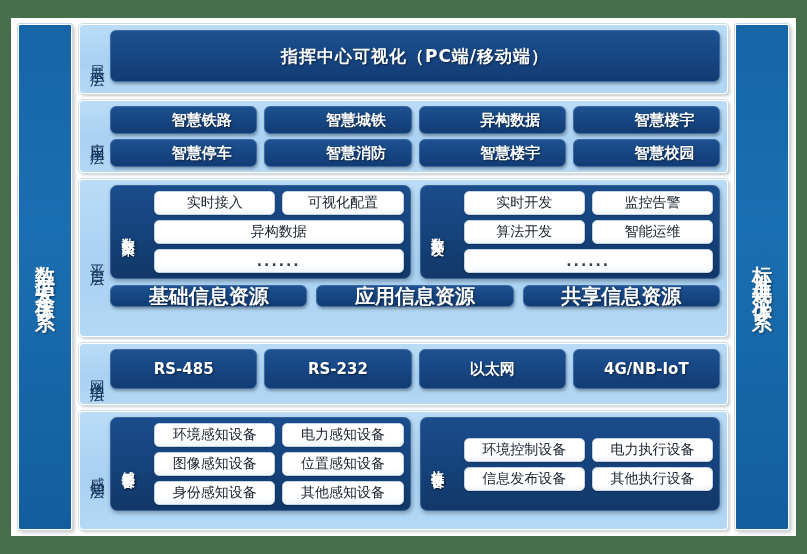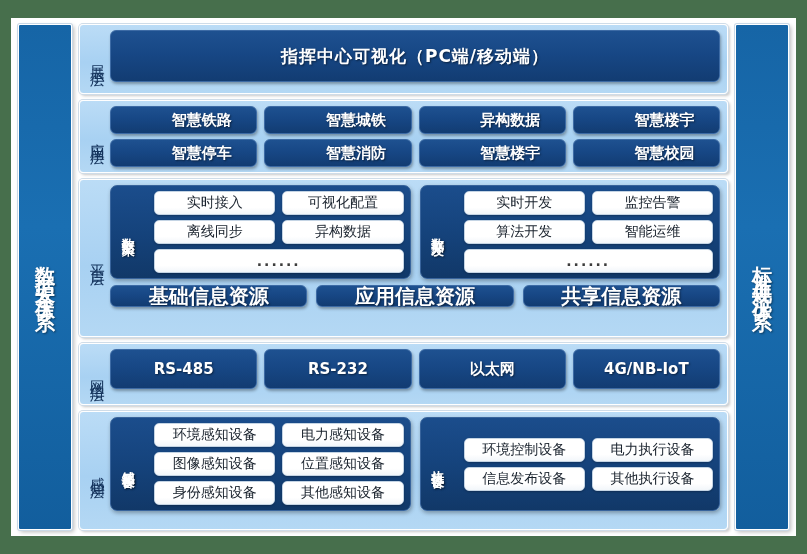--- a/index.html
+++ b/index.html
@@ -179,21 +179,20 @@
             <div class="group">
               <div class="group-label">
                 <span>数据汇聚</span>
               </div>
               <div class="group-grid">
                 <div class="row">
                   <div class="wchip">实时接入</div>
                   <div class="wchip">可视化配置</div>
                 </div>
                 <div class="row">
-                  <div class="wchip">离线同步</div>
                   <div class="wchip">异构数据</div>
                 </div>
                 <div class="row">
                   <div class="wchip ellipsis">......</div>
                 </div>
               </div>
             </div>
 
             <div class="group">
               <div class="group-label">

